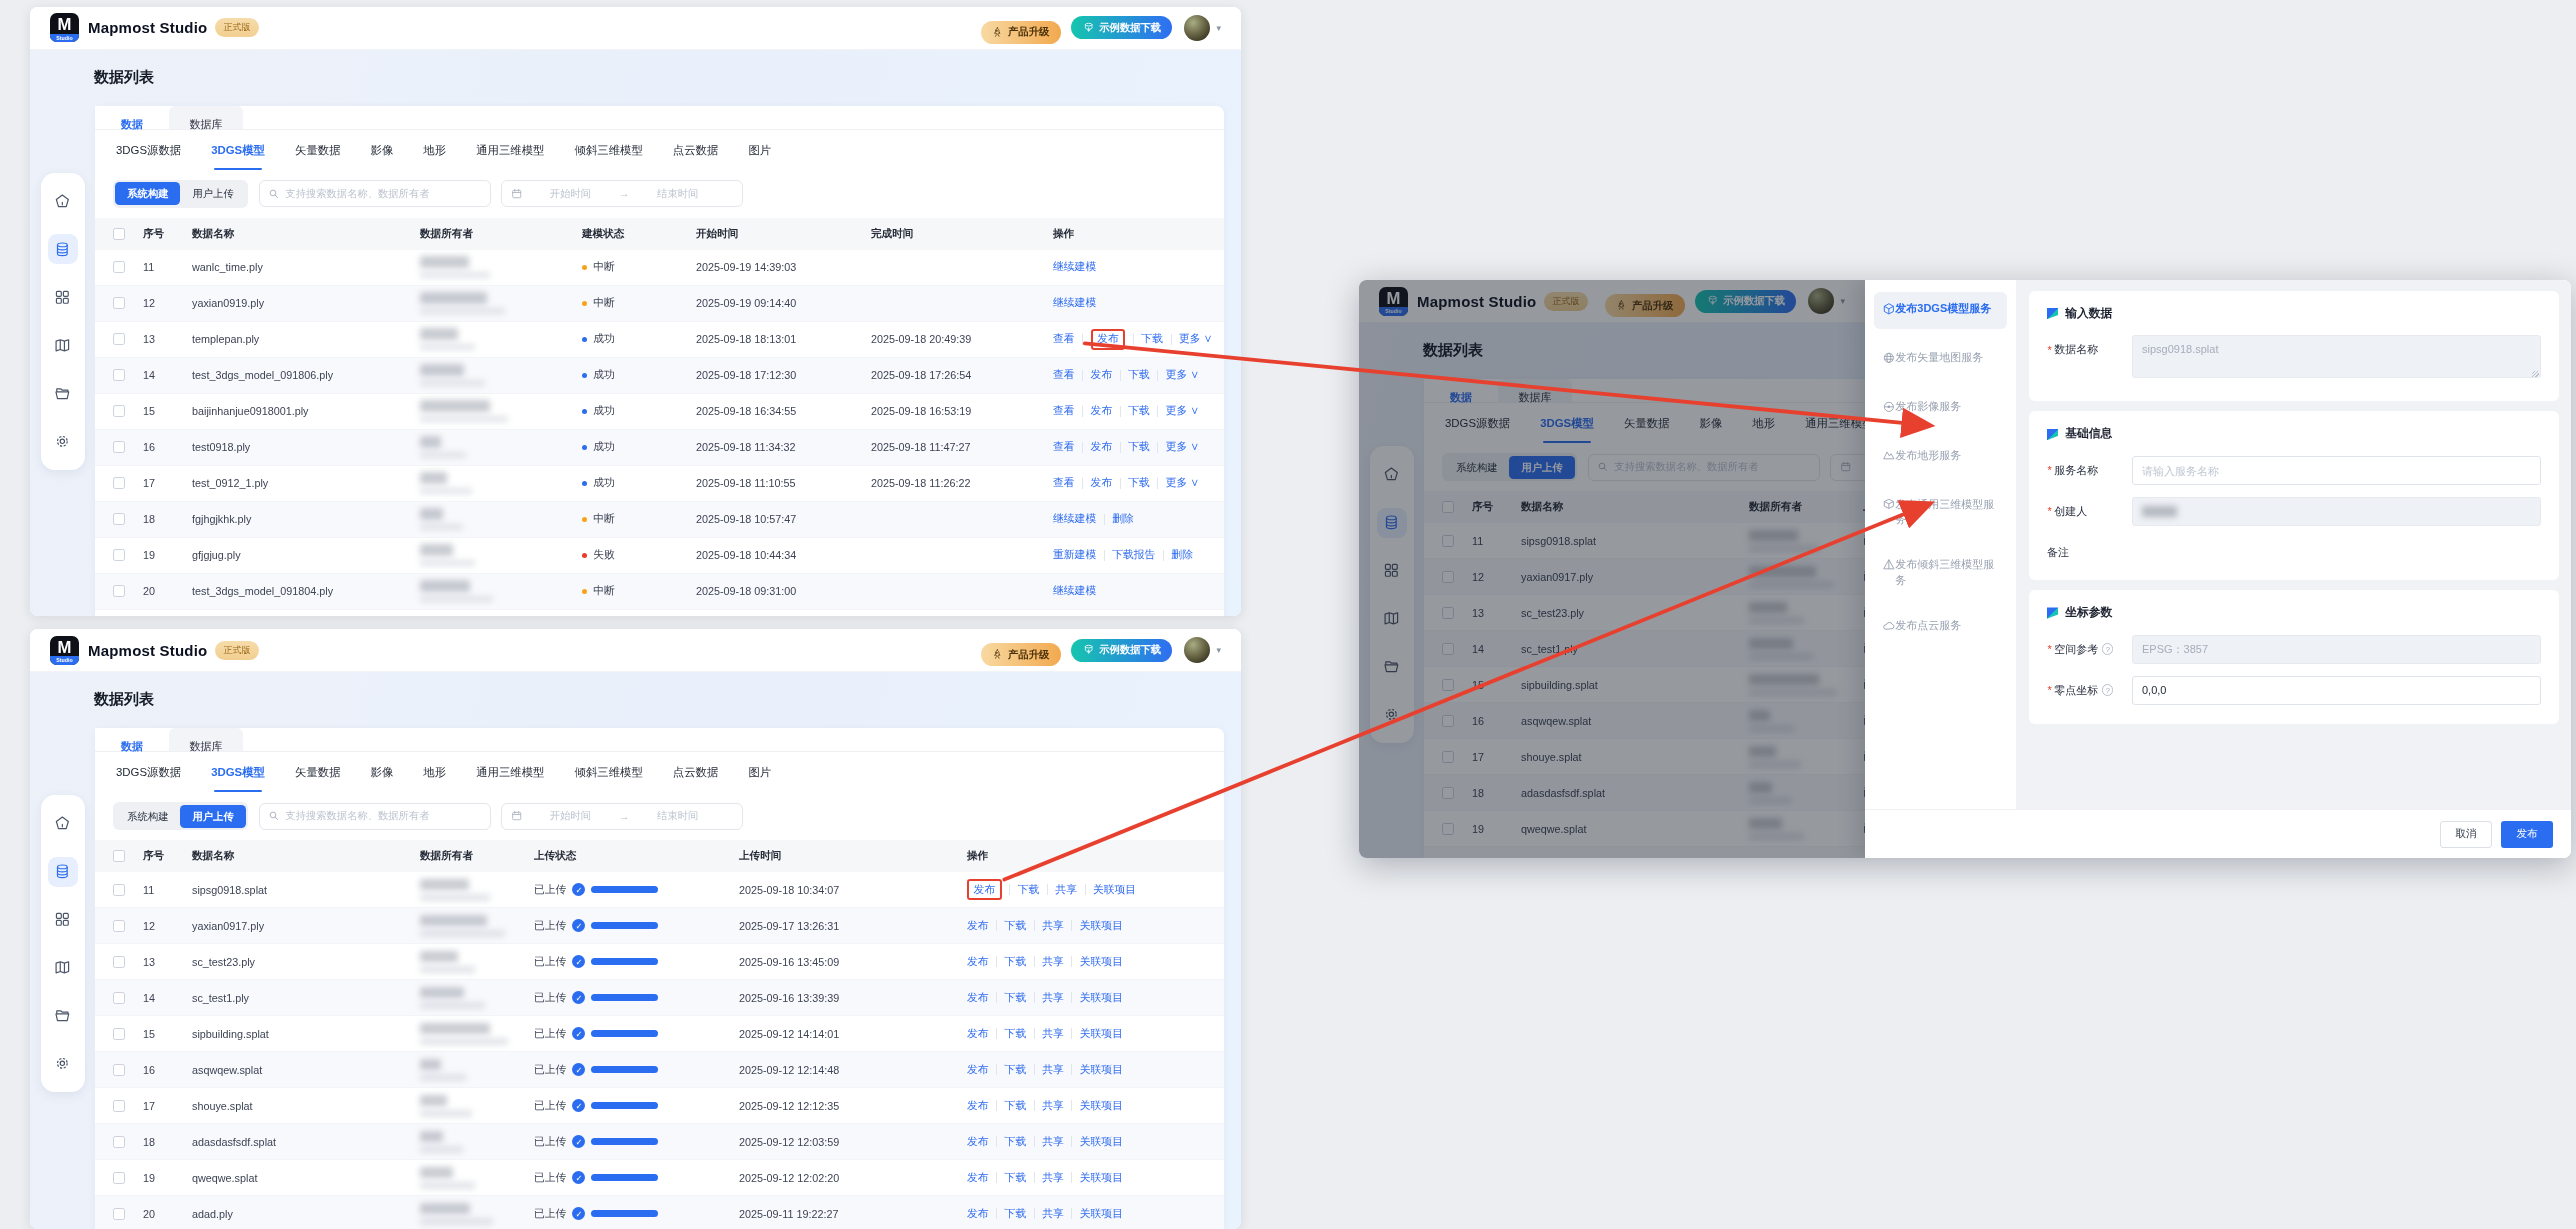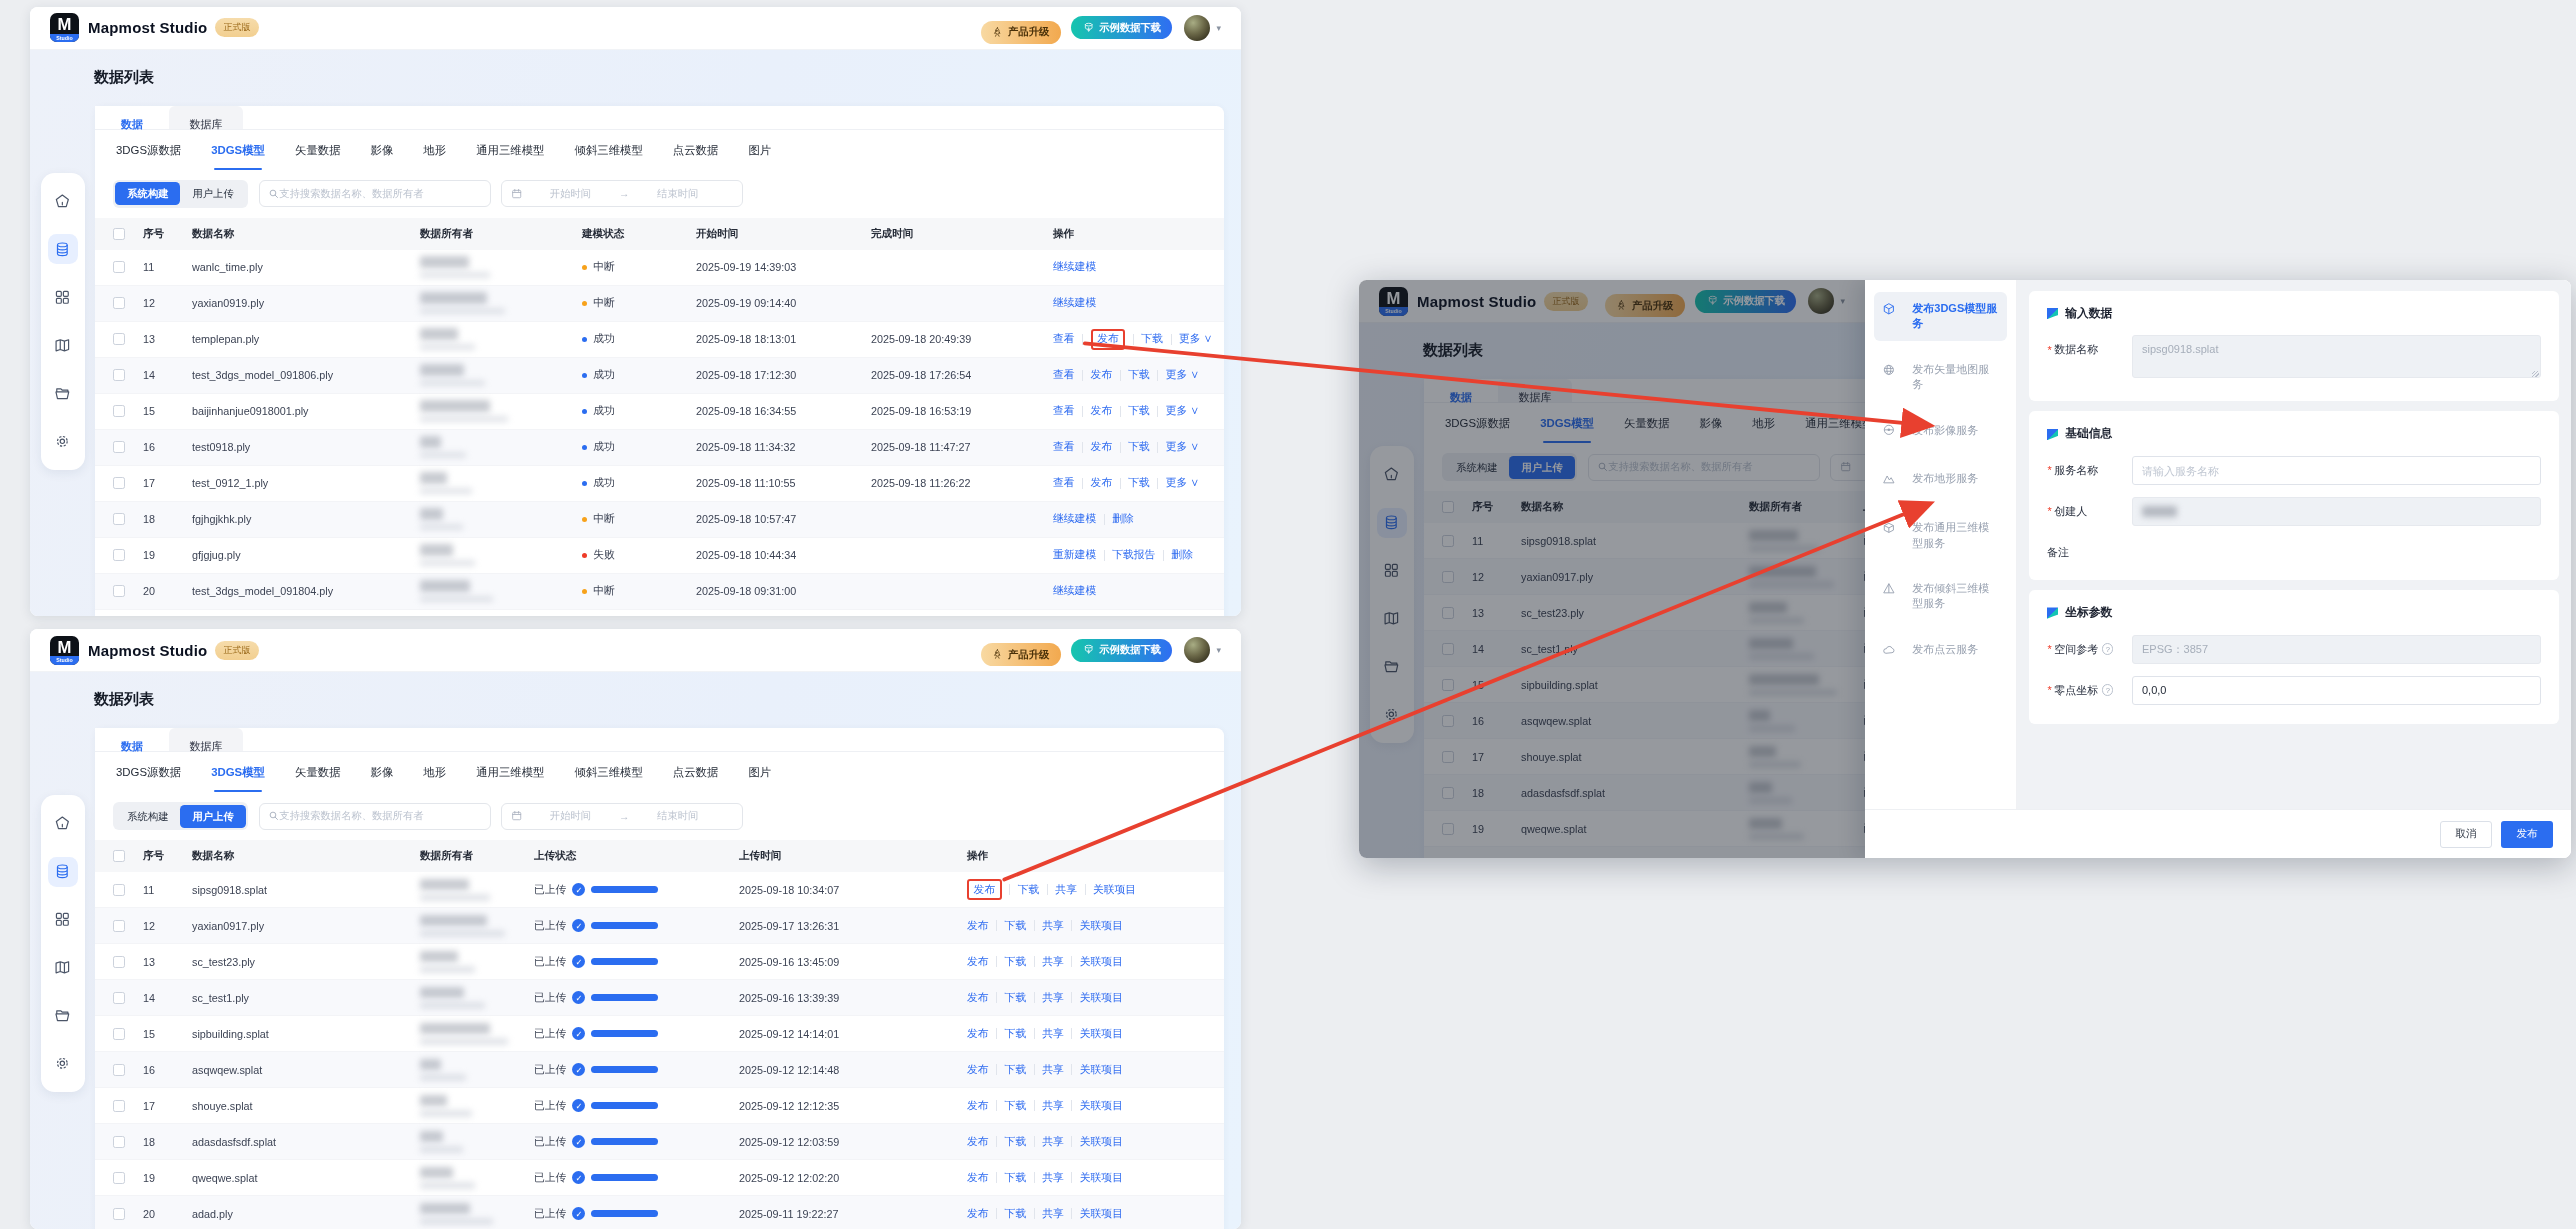--- a/index.html
+++ b/index.html
@@ -61,21 +61,21 @@
   .subtab { cursor:pointer; padding-bottom:10px; position:relative; white-space:nowrap; }
   .subtab.active { color:#2b6df0; font-weight:700; }
   .subtab.active::after { content:""; position:absolute; left:6%; right:6%; bottom:0; height:2.3px;
                           border-radius:1.5px; background:#2b6df0; }
   .filter { display:flex; align-items:center; gap:10.6px; margin:10.6px 18px 0; height:27px; }
   .seg { background:#eef0f4; border-radius:6px; padding:2.3px; display:flex; }
   .seg span { height:23px; line-height:23px; padding:0 12px; font-size:10.3px; border-radius:4.6px;
               color:#2a3240; cursor:pointer; white-space:nowrap; }
   .seg span.on { background:#2b6df0; color:#fff; font-weight:600; }
   .inp { height:27px; border:0.8px solid #e3e6eb; border-radius:6px; background:#fff; display:flex;
-         align-items:center; padding:0 8.4px; color:#bcc3cf; font-size:10.3px; }
+         align-items:center; padding:0 8.4px; color:#bcc3cf; font-size:10.3px; gap:6px; }
   .inp.search { width:232px; }
   .inp.date { width:242px; justify-content:space-between; }
   .inp svg { width:11.4px; height:11.4px; color:#aab2c0; flex:0 0 auto; }
 
   
   .thead { display:flex; align-items:center; height:32px; background:#f6f7f9; margin-top:10.6px;
            padding:0 18px; font-size:10.6px; font-weight:700; color:#262c38; }
   .tr { display:flex; align-items:center; height:36px; padding:0 18px; border-bottom:0.8px solid #f3f4f7;
         font-size:10.8px; color:#3c4354; }
   .tr:nth-child(even) { background:#f8f9fc; }
@@ -103,21 +103,21 @@
   #shot-c .clip { position:absolute; left:0; top:0; width:506px; height:100%; overflow:hidden; }
   #shot-c .dim { position:absolute; left:0; top:0; width:506px; height:100%;
                  background:rgba(22,28,40,.45); z-index:10; }
   .modal { position:absolute; left:506px; top:0; width:706px; height:578px; background:#fff;
            z-index:20; box-shadow:-7.6px 0 21px rgba(10,20,40,.14); display:flex; flex-direction:column; }
   .m-head { height:43px; border-bottom:0.8px solid #eef0f3; display:flex; align-items:center;
             justify-content:space-between; padding:0 18px; font-size:12px; font-weight:700; color:#1a1f2b; }
   .m-close { font-size:13.7px; color:#5f6775; cursor:pointer; font-weight:400; }
   .m-body { flex:1; display:flex; overflow:hidden; }
   .m-steps { width:152px; border-right:0.8px solid #f0f1f4; padding:12px 9px; }
-  .step { display:flex; gap:17px; padding:9px 7.6px; margin-bottom:12px; border-radius:6px;
+  .step { display:flex; gap:0; padding:9px 7.6px; margin-bottom:12px; border-radius:6px;
           font-size:11px; line-height:1.4; color:#98a1b0; cursor:pointer; align-items:flex-start; }
   .step svg { width:13.7px; height:13.7px; flex:0 0 auto; margin-top:0.8px; }
   .step.active { background:#eef1f6; color:#2b6df0; font-weight:700; }
   .m-form { flex:1; background:#f0f2f5; padding:10.6px 12px; overflow:hidden; }
   .m-sec { background:#fff; border-radius:6px; padding:15px 18px 7.6px; margin-bottom:10.6px; }
   .sec-h { display:flex; align-items:center; gap:6.8px; font-size:11.8px; font-weight:700;
            color:#1c2230; margin-bottom:13.7px; }
   .f-row { display:flex; margin-bottom:12px; align-items:flex-start; }
   .f-row label { flex:0 0 85px; padding-top:6.8px; font-size:11px; color:#2a3140; display:flex; align-items:center; }
   .req { color:#ee3b28; margin-right:3px; }

